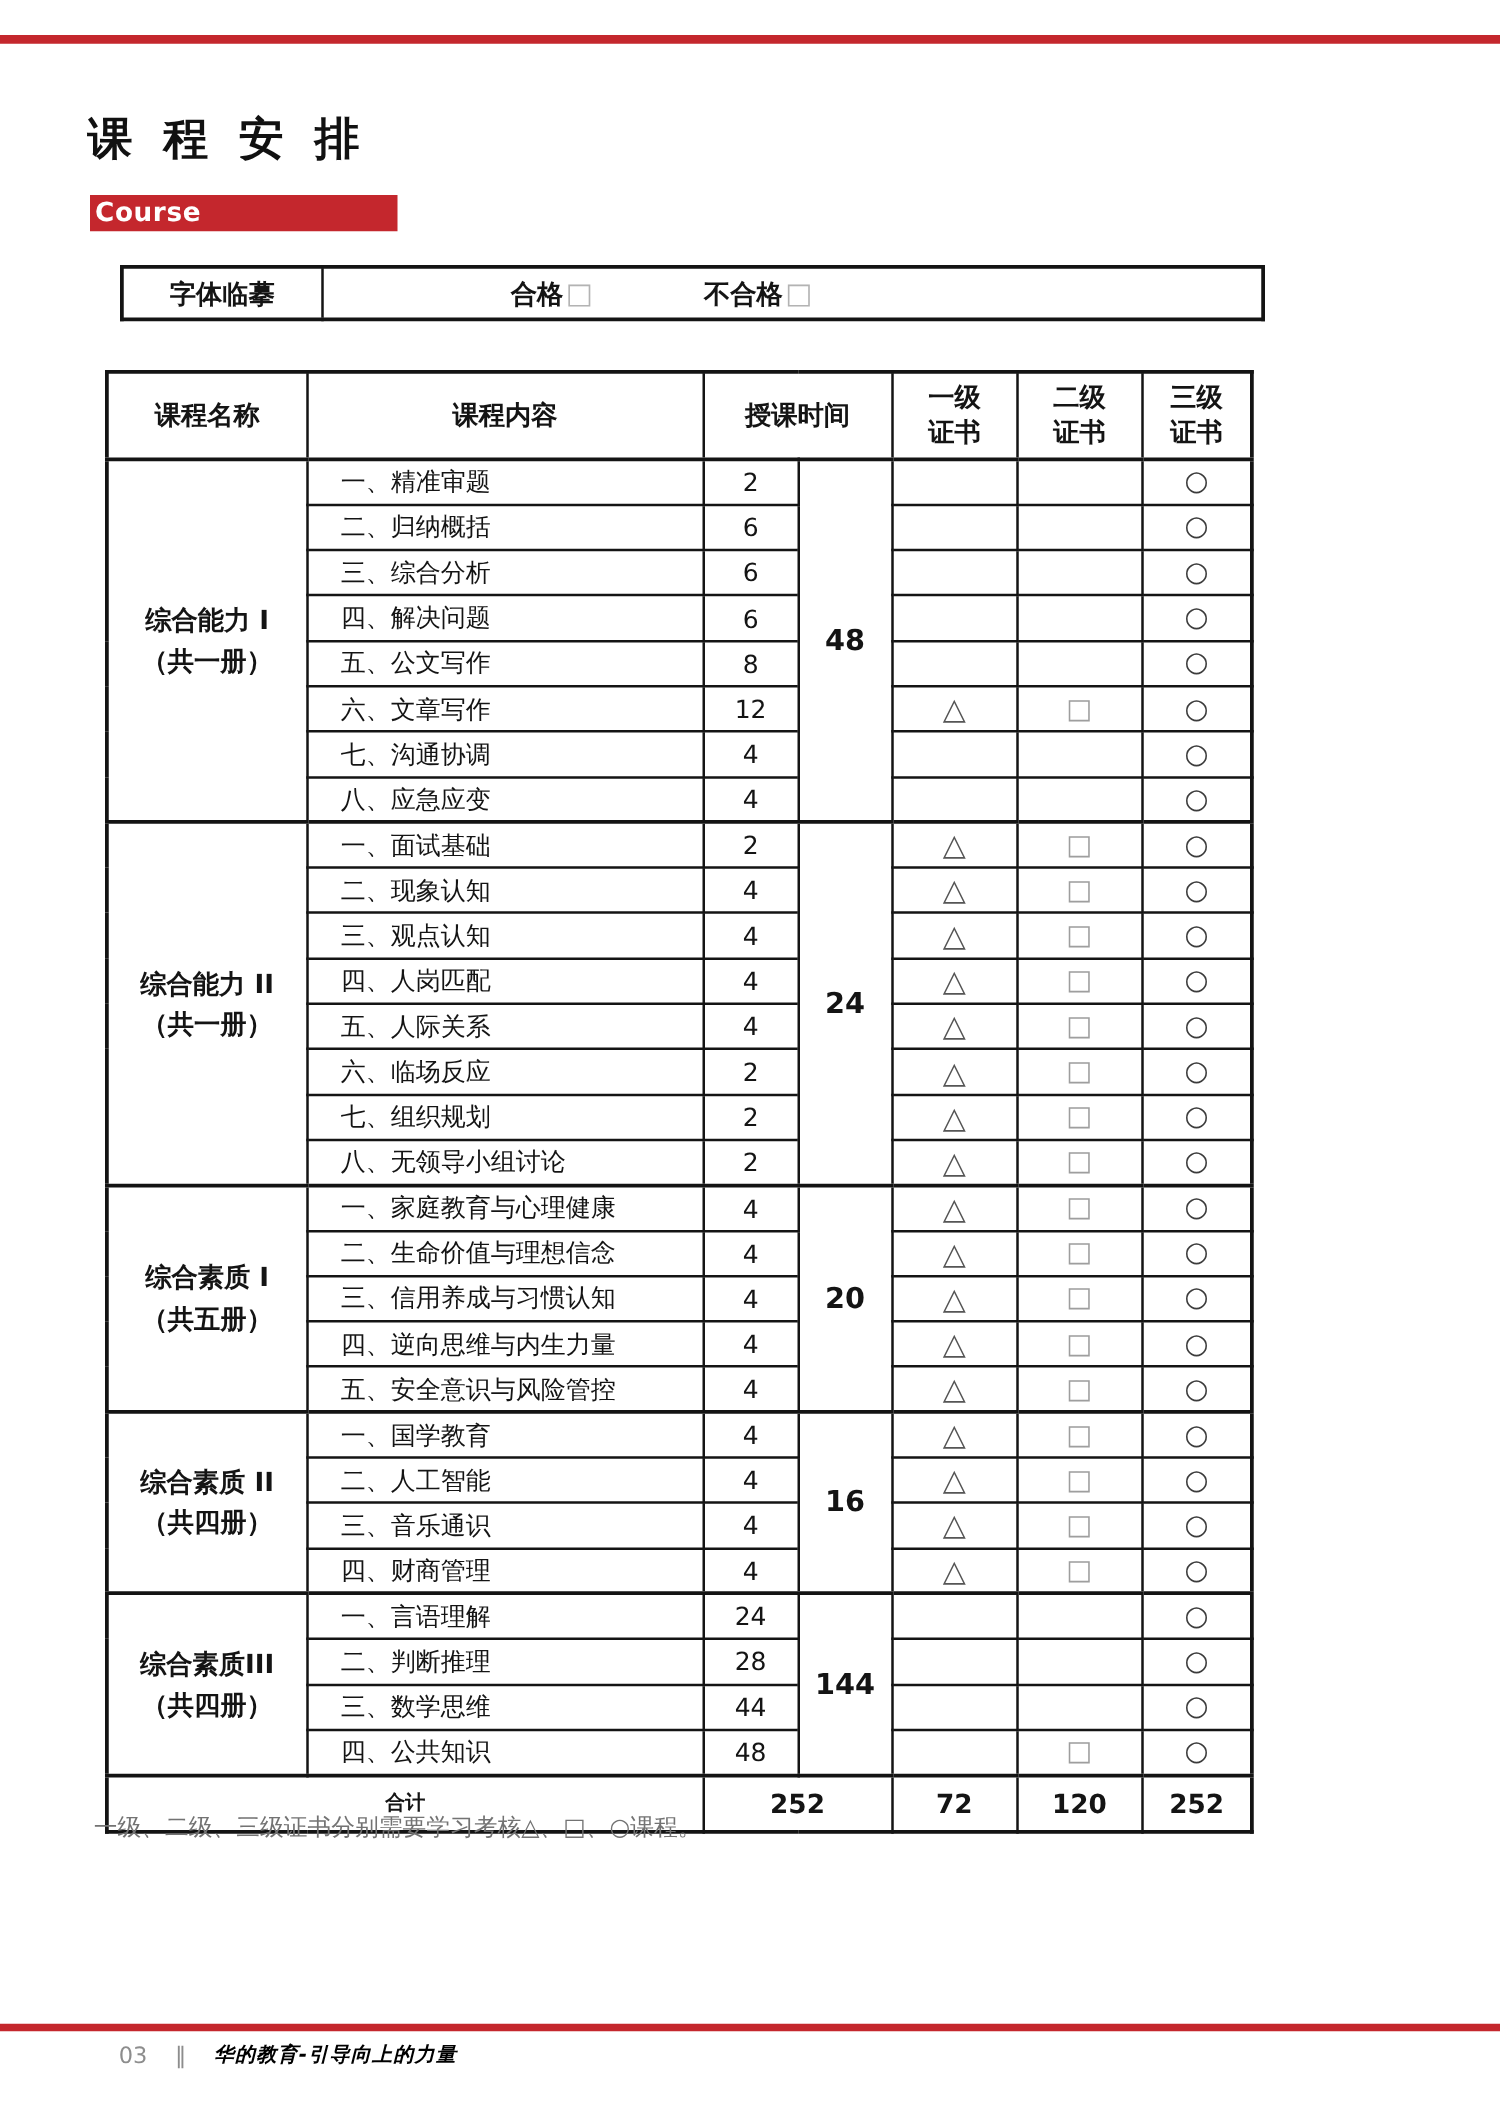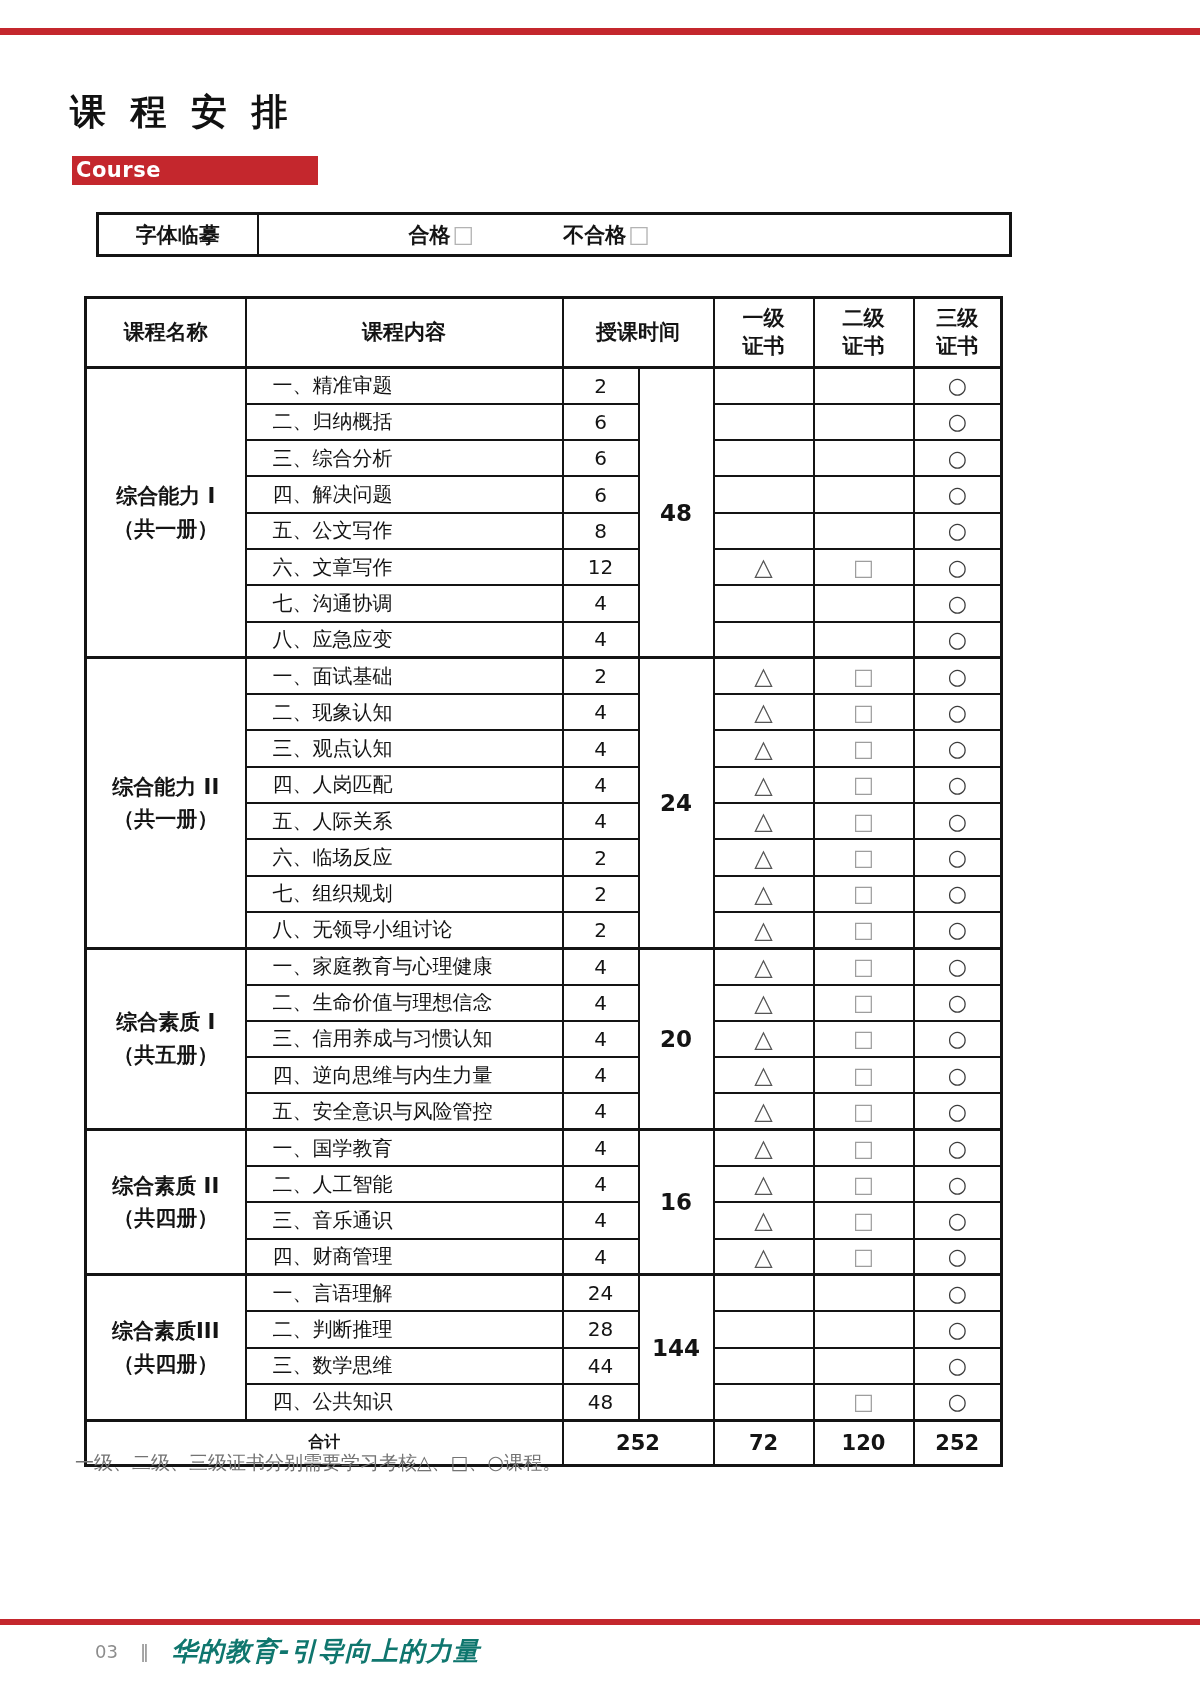--- a/index.html
+++ b/index.html
@@ -49,21 +49,21 @@
   .g-sq{color:#9e9e9e;font-size:22px;}
   .g-cir{color:#3c3c3c;font-size:22px;}
   .main .sec-top{border-top:3px solid var(--ink);}
   .main tfoot td{height:45px;border-top:3px solid var(--ink);text-align:center;vertical-align:middle;}
   .main tfoot .totlabel{font-size:16px;font-weight:600;}
   .main tfoot .totval{font-size:21px;font-weight:600;}
 
   .notes{position:absolute;left:75px;top:1448px;font-size:19px;font-weight:500;line-height:29px;color:#737373;}
 
   .footer{position:absolute;left:95px;top:1634px;font-size:18px;color:#8d8d8d;display:flex;align-items:center;gap:22px;}
-  .footer .slogan{font-weight:700;font-style:italic;font-size:26px;color:#0f766e;letter-spacing:1px;}
+  .footer .slogan{font-weight:700;font-style:italic;font-size:16px;color:#000000;letter-spacing:1px;}
 </style>
 </head>
 <body>
 
 <div class="topbar"></div>
 
 <div class="title-zh">课 程 安 排</div>
 <div class="title-en">Course Arrangement</div>
 
 <table class="calli">

